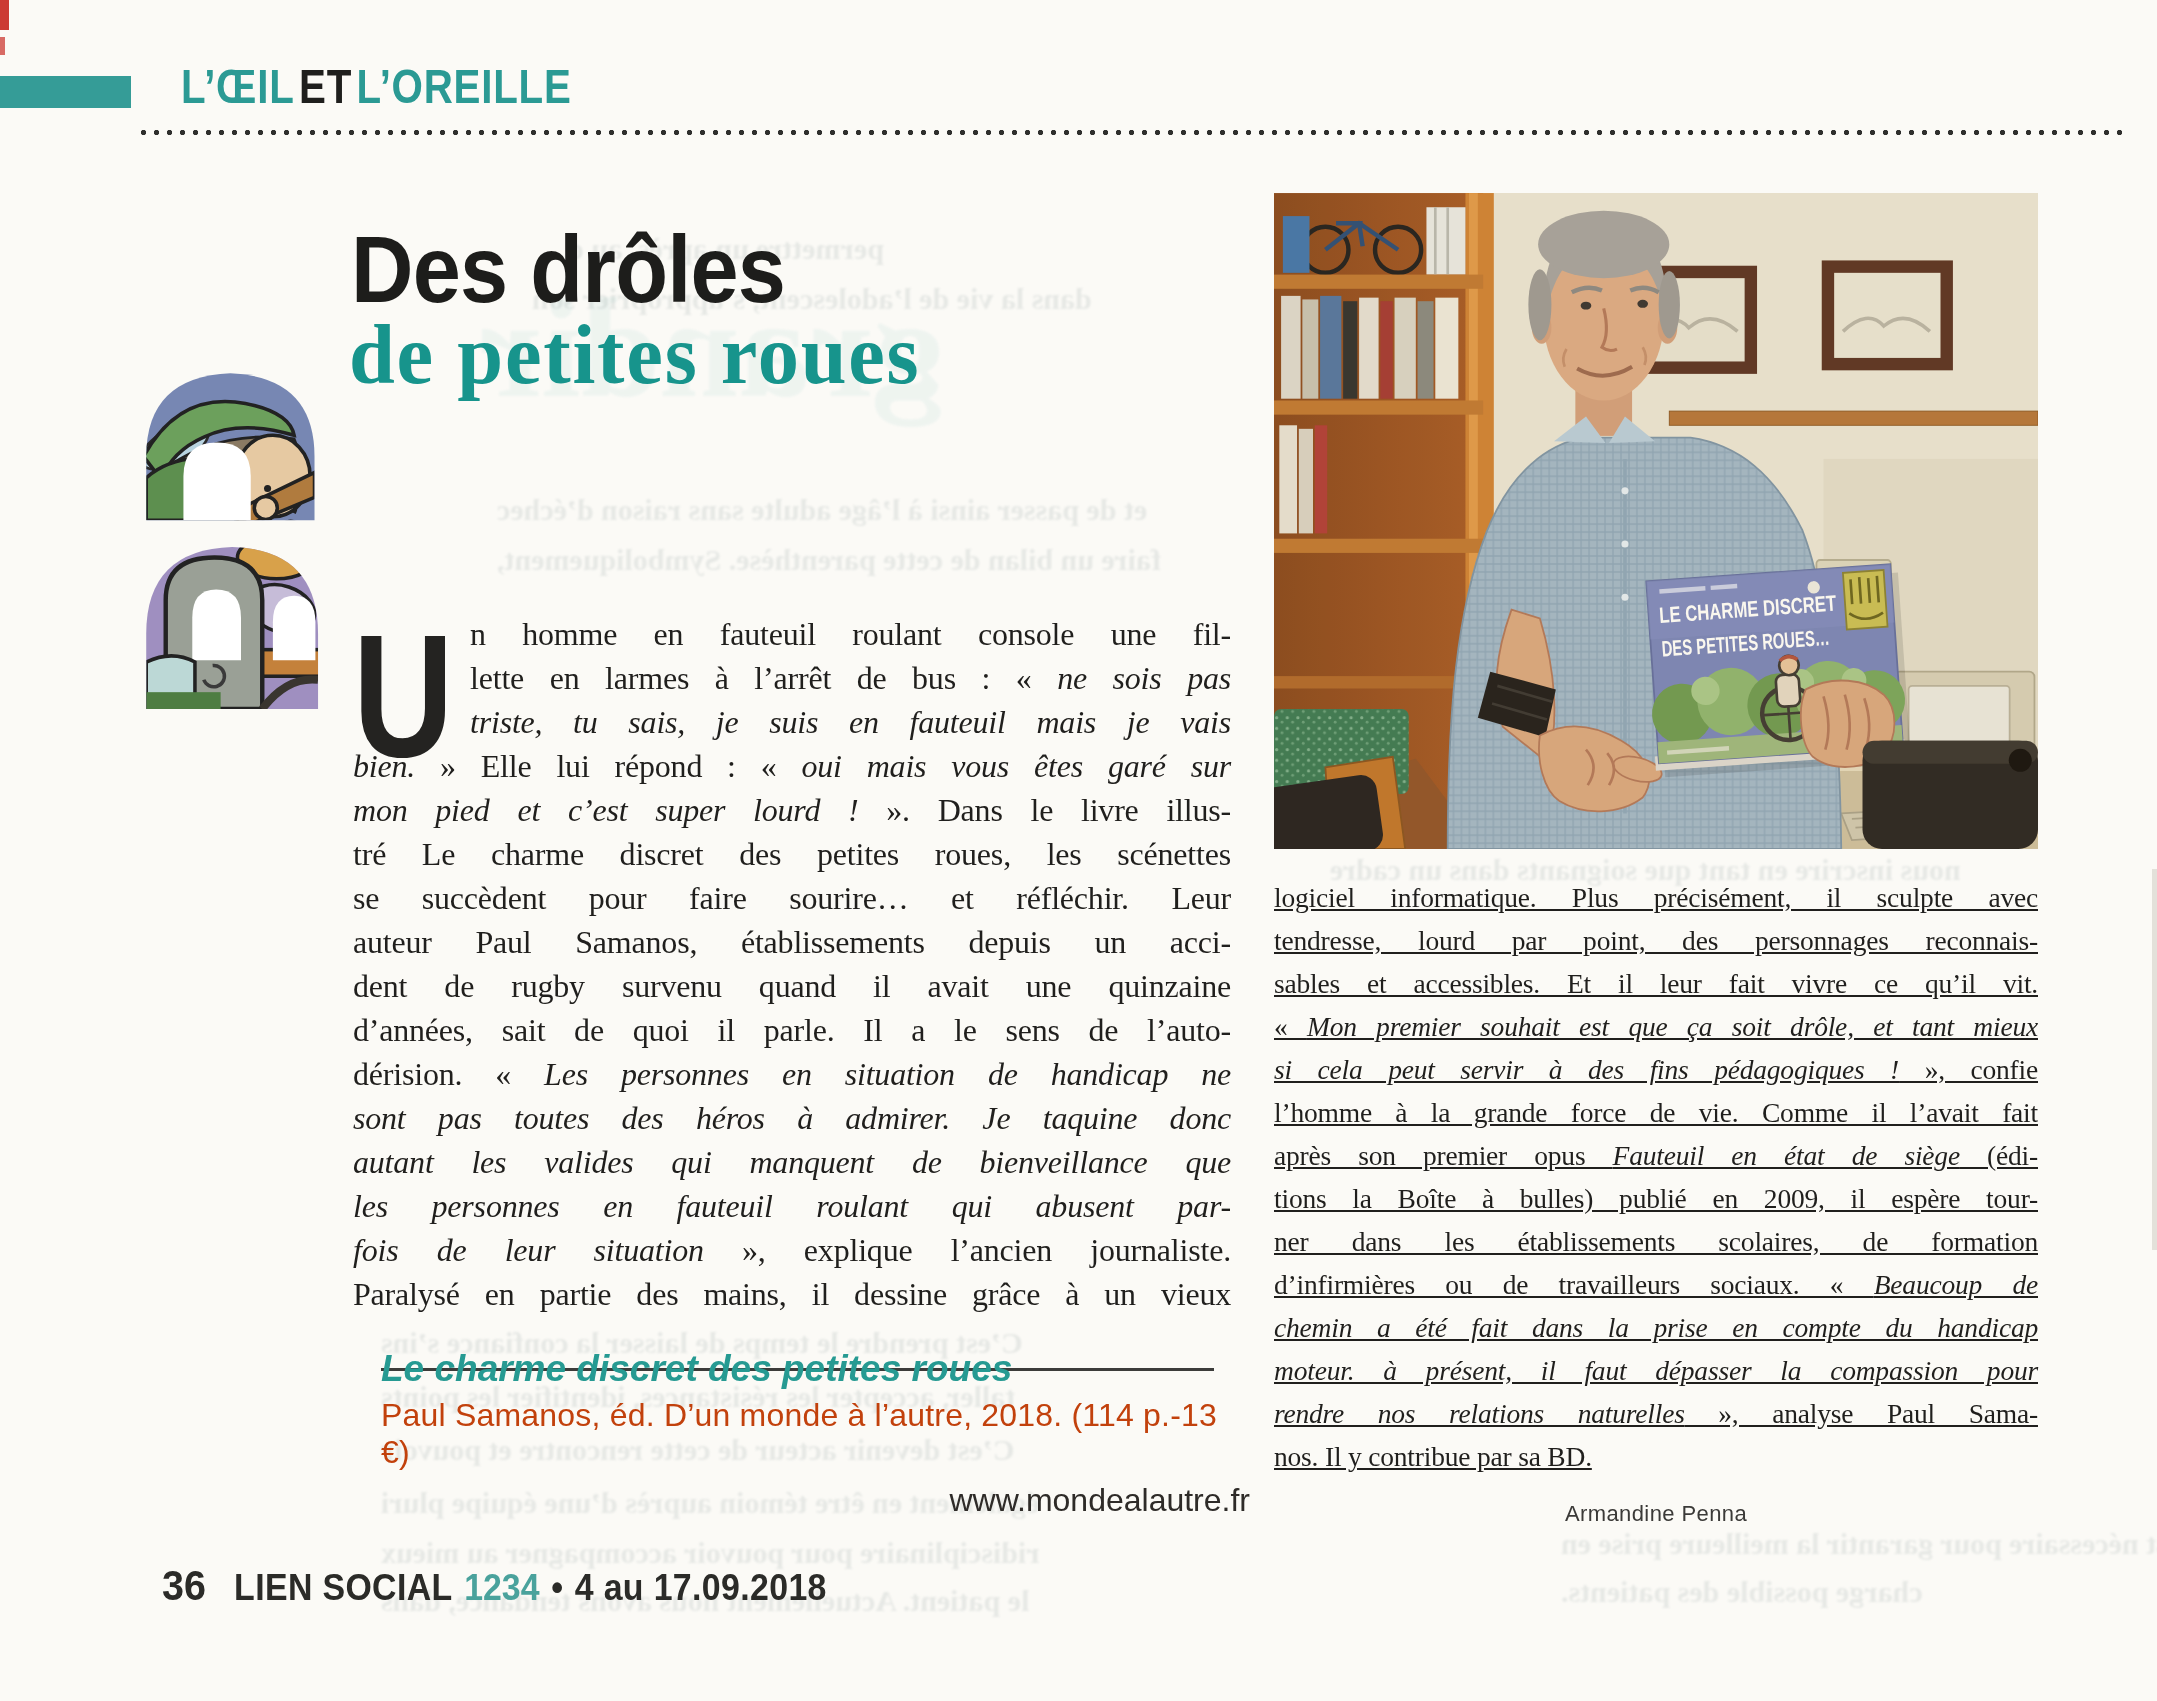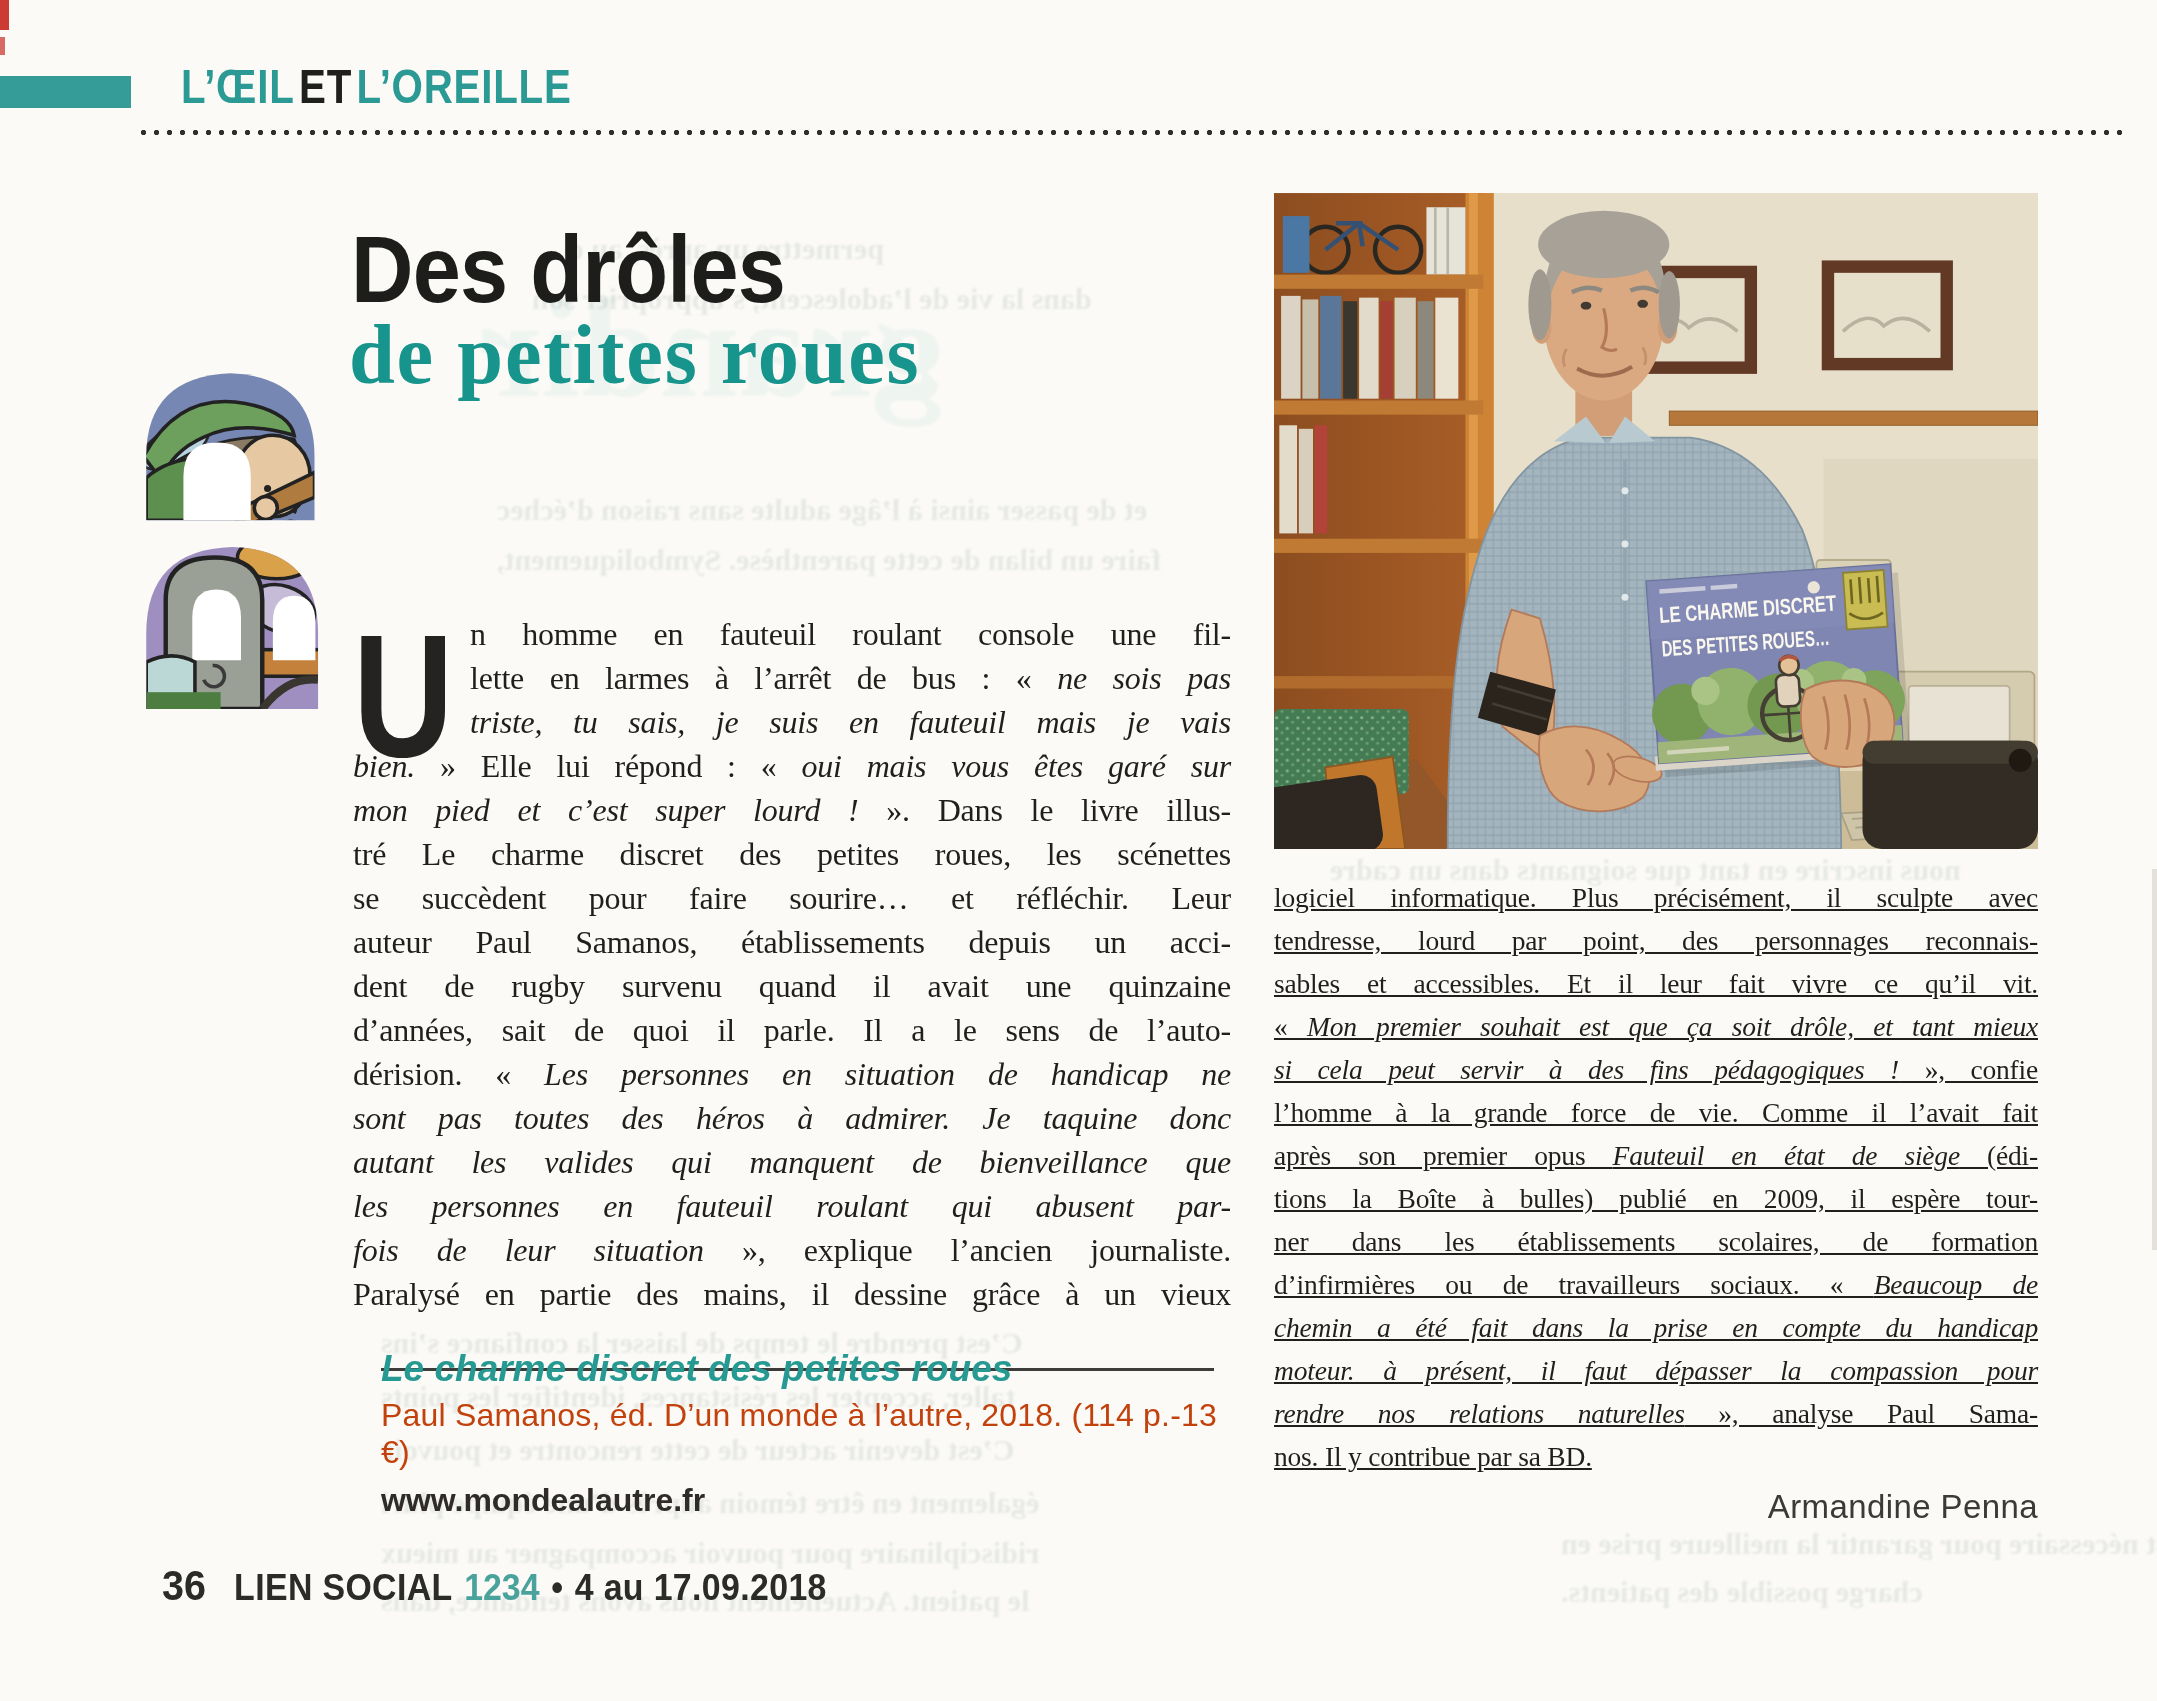--- a/index.html
+++ b/index.html
@@ -41,29 +41,29 @@
   .rightcol{left:1274px;top:876px;width:764px;font-size:27.5px;line-height:43px;
     letter-spacing:-0.2px;}
   .bodyline{text-align:justify;text-align-last:justify;height:inherit;}
   .leftcol .bodyline{height:44px;}
   .rightcol .bodyline{height:43px;text-decoration:underline;}
   .bodyline.ind{padding-left:117px;}
   .bodyline.endpar{text-align-last:left;}
   .dropcap{left:0;top:-3.5px;font-family:"Liberation Sans",sans-serif;font-weight:900;
     font-size:174px;line-height:1;color:#242321;transform:scaleX(.80);
     transform-origin:0 0;}
-  .byline{margin-top:7px;text-align:right;font-family:"Liberation Sans",sans-serif;
-    font-size:33px;color:#3b3a38;letter-spacing:0.4px;}
+  .byline{margin-top:14px;text-align:center;font-family:"Liberation Sans",sans-serif;
+    font-size:22px;color:#3b3a38;letter-spacing:0.4px;}
 
   
   .ruleline{left:381px;top:1368px;width:833px;height:2.7px;background:#3c3c3a;}
   .bookinfo{left:381px;top:1348px;width:869px;font-family:"Liberation Sans",sans-serif;}
   .bookinfo .bi-title{font-style:italic;font-weight:700;font-size:37px;color:#269a92;}
   .bookinfo .bi-details{margin-top:7px;font-size:32px;color:#c2410c;letter-spacing:0.2px;}
-  .bookinfo .bi-url{margin-top:10.6px;font-size:32px;font-weight:700;color:#2e2b28;}
+  .bookinfo .bi-url{margin-top:10.6px;font-size:32px;font-weight:400;color:#2e2b28;text-align:right;}
 
   
   .footer{left:162px;top:1562px;display:flex;align-items:baseline;gap:0;
     font-family:"Liberation Sans",sans-serif;white-space:nowrap;
     transform:scaleX(.94);transform-origin:0 50%;}
   .footer .pg{font-size:42px;font-weight:800;color:#2b2b28;}
   .footer .mag{font-size:36px;font-weight:800;color:#2b2b28;margin-left:30px;letter-spacing:0.4px;}
   .footer .iss{font-size:36px;font-weight:700;color:#4aa29c;margin-left:12.4px;}
   .footer .bul{font-size:36px;font-weight:800;color:#2b2b28;margin-left:12.4px;}
   .footer .dat{font-size:36px;font-weight:700;color:#2b2b28;margin-left:12.4px;letter-spacing:0.4px;}

